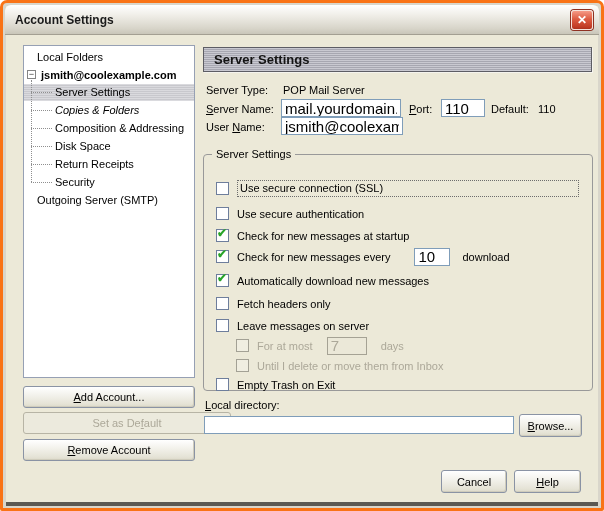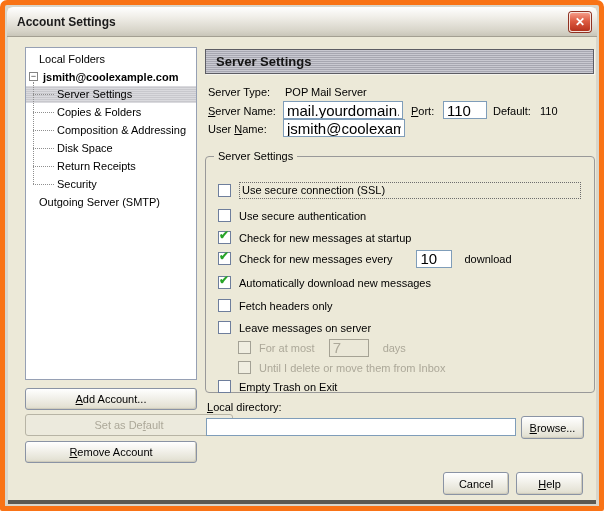--- a/index.html
+++ b/index.html
@@ -1,20 +1,20 @@
 <!DOCTYPE html>
 <html><head>
 <meta charset="utf-8">
 <style>
   * { margin:0; padding:0; box-sizing:border-box; }
   html,body { background:#fff; }
   body { font-family:"Liberation Sans", sans-serif; font-size:11px; color:#000; }
 
   .window { position:relative; width:604px; height:511px; background:#ece9d8;
-    border:5px solid #f97316; border-radius:7px 7px 2px 2px; overflow:hidden;
+    border:3px solid #f97316; border-radius:7px 7px 2px 2px; overflow:hidden;
     box-shadow: inset 0 0 0 3px #d9d6cb; }
   .bottom-edge { position:absolute; left:3px; right:3px; bottom:2px; height:4px; background:#5b5952; }
 
   
   .titlebar { position:absolute; top:2px; left:2px; right:2px; height:30px;
     border-radius:6px 6px 0 0;
     background:linear-gradient(to bottom,#ffffff,#f0eee8 35%,#d8d5ca 80%,#c9c6b9);
     border-bottom:1px solid #a39f92; }
   .title-text { position:absolute; left:10px; top:8px; font-size:12px; font-weight:bold; color:#1b1b1b; }
   .close-btn { position:absolute; top:7px; right:8px; width:22px; height:20px;
@@ -26,21 +26,21 @@
   .tree { position:absolute; left:20px; top:42px; width:172px; height:333px;
     background:#fff; border:1px solid #96a0b4; }
   .trow { position:absolute; height:16px; line-height:16px; white-space:nowrap; }
   .t-lf   { left:13px; top:3px; }
   .t-acct { left:17px; top:21px; font-weight:bold; }
   .expander { position:absolute; left:3px; top:24px; width:9px; height:9px; background:#fff;
     border:1px solid #848484; font-size:9px; line-height:7px; text-align:center; color:#333; }
   .sel-band { position:absolute; left:0; top:38px; right:0; height:17px;
     background:repeating-linear-gradient(to bottom,#dadade 0 1px,#c8c8cd 1px 2px); }
   .t-ss  { left:31px; top:38px; }
-  .t-cf  { left:31px; top:56px; }
+  .t-cf  { left:31px; top:56px;font-style:italic; }
   .t-ca  { left:31px; top:74px; }
   .t-ds  { left:31px; top:92px; }
   .t-rr  { left:31px; top:110px; }
   .t-sec { left:31px; top:128px; }
   .t-out { left:13px; top:146px; }
   .vline { position:absolute; left:7px; top:34px; height:102px; width:0; border-left:1px dotted #8f8f8f; }
   .stub  { position:absolute; left:7px; width:21px; height:0; border-top:1px dotted #8f8f8f; }
   .s1{top:46px}.s2{top:64px}.s3{top:82px}.s4{top:100px}.s5{top:118px}.s6{top:136px}
 
   

